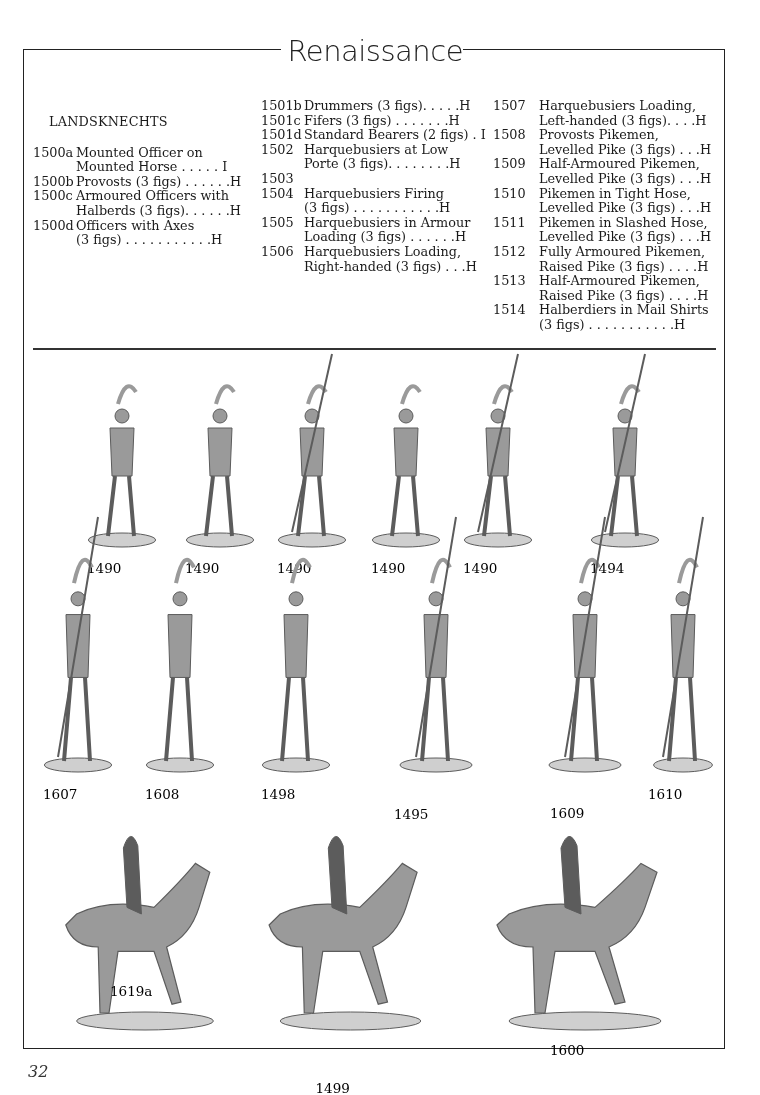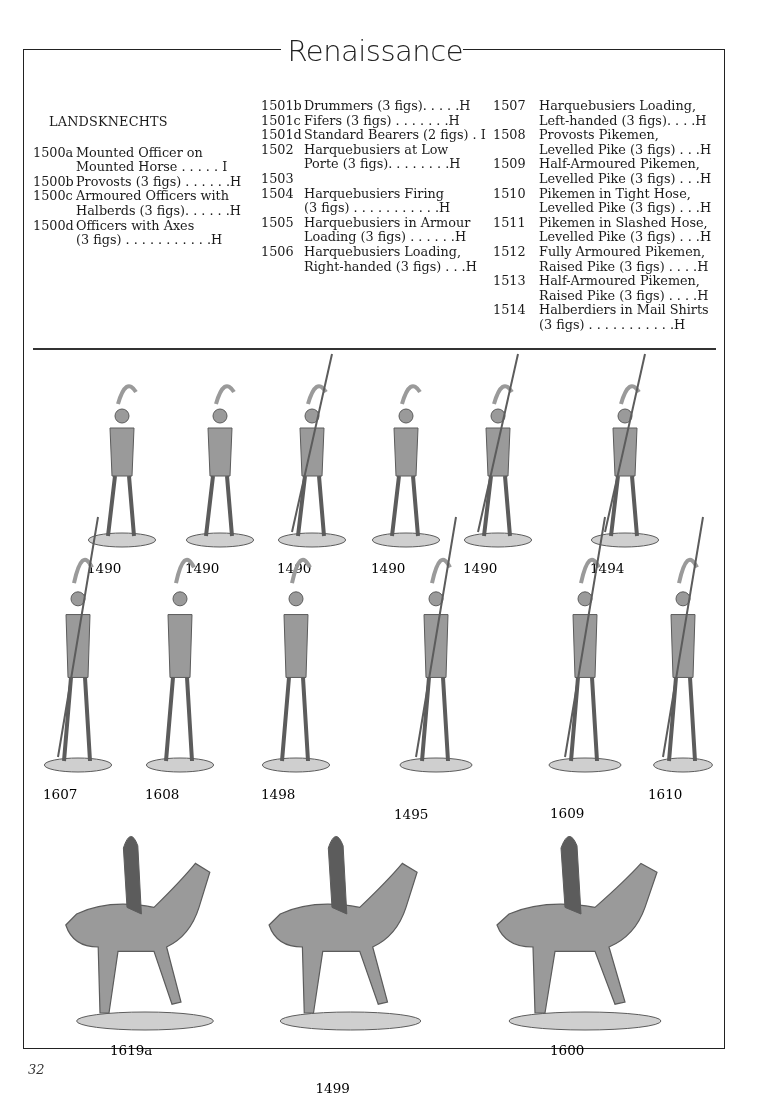--- a/index.html
+++ b/index.html
@@ -17,21 +17,21 @@
   .sec { margin:16px; letter-spacing:0.2px; }
   .entry { display:flex; }
   .code { width:43px; flex:none; }
   .col3 .code { width:46px; }
   .desc { flex:1; }
   .desc .l2 { display:block; }
   .divider { position:absolute; left:33px; top:348px; width:683px; border-top:2px solid #333; }
   .fig { position:absolute; }
   .fig svg { display:block; }
   .cap { position:absolute; font-size:13.5px; color:#000000; text-align:left; width:70px; }
-  .pageno { position:absolute; left:28px; top:1062px; font-size:13px; font-style:italic; color:#333; font-family:"DejaVu Serif", serif; }
+  .pageno { position:absolute; left:28px; top:1062px; font-size:16px; font-style:italic; color:#333; font-family:"DejaVu Serif", serif; }
 </style>
 </head>
 <body>
 
 <div class="topline-l"></div>
 <div class="topline-r"></div>
 <div class="title">Renaissance</div>
 <div class="frame"></div>
 
 <div class="cols">
@@ -312,21 +312,21 @@
       </svg>
     </div>
     <div class="cap" style="left: 648px; top: 786px;">1610</div>
     <div class="fig" style="left: 55px; top: 815px;">
       <svg width="180" height="220" viewBox="0 0 180 220">
         <ellipse cx="90" cy="206" rx="68.4" ry="9" fill="#cfcfcf" stroke="#5c5c5c" stroke-width="1"></ellipse>
         <path d="M21.599999999999998 99 Q54 83.6 99.00000000000001 92.39999999999999 Q125.99999999999999 66 140.4 48.4 L154.8 57.2 L144 92.39999999999999 Q135 121.00000000000001 111.6 132 L125.99999999999999 187 L117 189.2 L99.00000000000001 136.4 L62.99999999999999 136.4 L54 198 L45 198 L43.199999999999996 132 Q18 132 10.799999999999999 110 Z" fill="#9a9a9a" stroke="#5c5c5c" stroke-width="1.2"></path>
         <path d="M72 92.39999999999999 L68.4 33 Q75.6 11 82.8 30.800000000000004 L86.39999999999999 99 Z" fill="#5c5c5c" stroke="#5c5c5c"></path>
       </svg>
     </div>
-    <div class="cap" style="left: 110px; top: 1042px;">1619a</div>
+    <div class="cap" style="left: 110px; top: 983px;">1619a</div>
     <div class="fig" style="left: 258px; top: 815px;">
       <svg width="185" height="220" viewBox="0 0 185 220">
         <ellipse cx="92.5" cy="206" rx="70.3" ry="9" fill="#cfcfcf" stroke="#5c5c5c" stroke-width="1"></ellipse>
         <path d="M22.2 99 Q55.5 83.6 101.75000000000001 92.39999999999999 Q129.5 66 144.3 48.4 L159.1 57.2 L148 92.39999999999999 Q138.75 121.00000000000001 114.7 132 L129.5 187 L120.25 189.2 L101.75000000000001 136.4 L64.75 136.4 L55.5 198 L46.25 198 L44.4 132 Q18.5 132 11.1 110 Z" fill="#9a9a9a" stroke="#5c5c5c" stroke-width="1.2"></path>
         <path d="M74 92.39999999999999 L70.3 33 Q77.7 11 85.10000000000001 30.800000000000004 L88.8 99 Z" fill="#5c5c5c" stroke="#5c5c5c"></path>
       </svg>
     </div>
     <div class="cap" style="left: 315.5px; top: 1080px;">1499</div>
     <div class="fig" style="left: 485px; top: 815px;">
       <svg width="200" height="220" viewBox="0 0 200 220">

